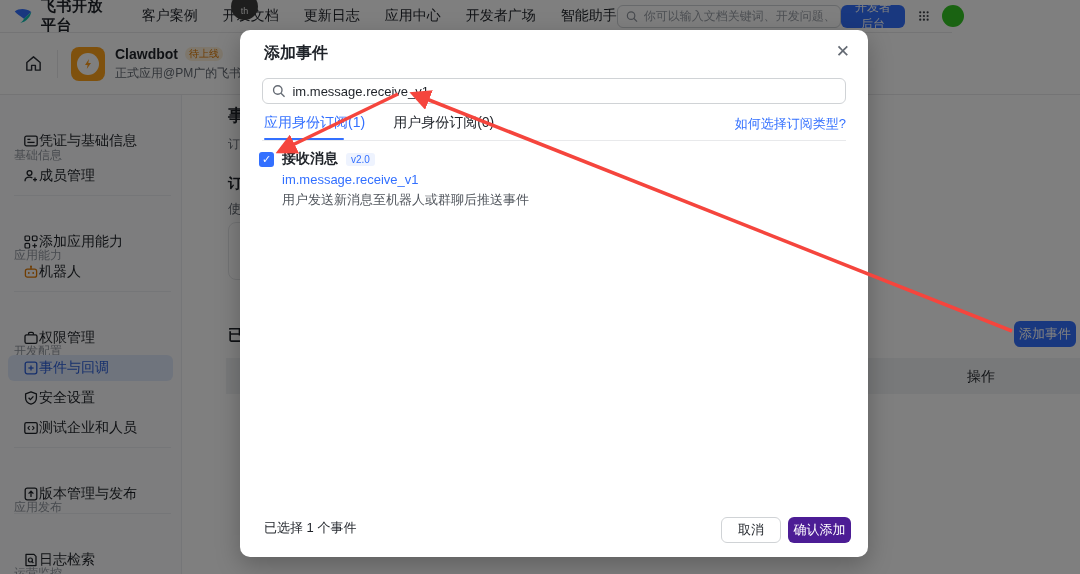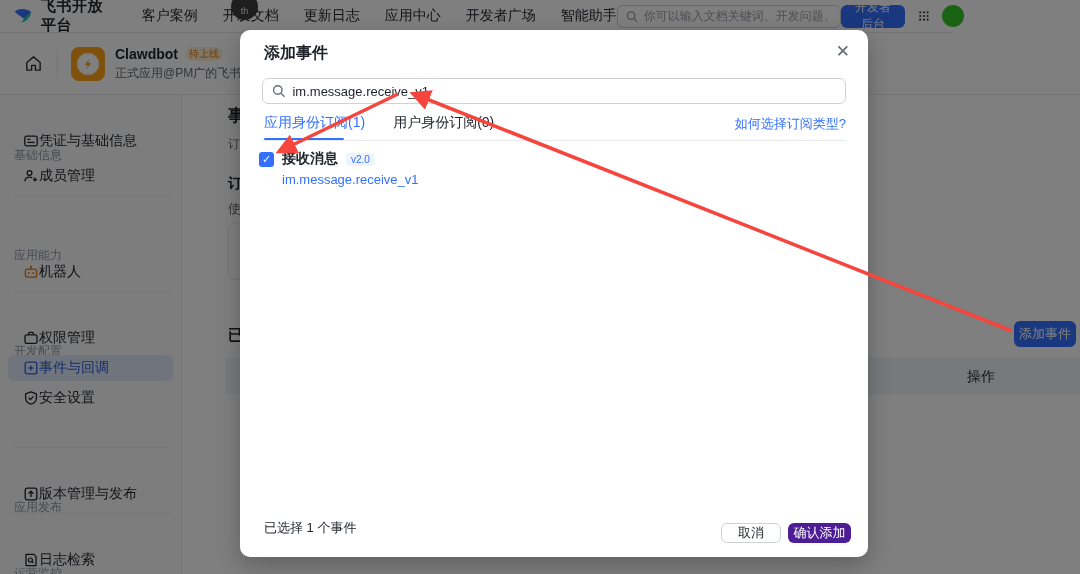--- a/index.html
+++ b/index.html
@@ -88,21 +88,21 @@
   .m-help { position:absolute; right:22px; top:85px; font-size:13px; color:#3370ff; cursor:pointer; }
   .m-event { position:absolute; left:19px; top:120px; }
   .m-ev-row1 { display:flex; align-items:center; gap:8px; }
   .m-check { width:15px; height:15px; background:#3370ff; border-radius:3px; color:#fff; font-size:11px;
              display:flex; align-items:center; justify-content:center; cursor:pointer; }
   .m-ev-name { font-size:14px; font-weight:bold; }
   .m-ev-badge { font-size:10px; color:#3370ff; background:#eef3fe; padding:1px 5px; border-radius:3px; }
   .m-ev-key { margin-left:23px; margin-top:4px; font-size:13px; color:#3370ff; cursor:pointer; }
   .m-ev-desc { margin-left:23px; margin-top:4px; font-size:13px; color:#51565d; }
   .m-selcount { position:absolute; left:24px; bottom:20px; font-size:13px; }
-  .m-btn { position:absolute; bottom:14px; height:20px; border-radius:6px; font-size:13px;
+  .m-btn { position:absolute; bottom:14px; height:26px; border-radius:6px; font-size:13px;
            display:flex; align-items:center; justify-content:center; cursor:pointer; font-family:inherit; }
   .m-cancel { right:87px; width:60px; background:#fff; border:1px solid #d0d3d6; color:#1f2329; }
   .m-confirm { right:17px; width:63px; background:#4c1d95; border:none; color:#fff; }
   
   .anno-svg { position:absolute; inset:0; z-index:30; pointer-events:none; }
   .anno-tip { position:absolute; left:437px; top:79px; z-index:30; color:#f5453d; font-weight:bold;
               font-size:15px; pointer-events:none; }
 </style>
 </head>
 <body>
@@ -187,20 +187,30 @@
         <path d="M2 13.2 C2 10.6, 4 9.2, 6.5 9.2 C7.6 9.2, 8.6 9.5, 9.4 10" fill="none" stroke="currentColor" stroke-width="1.3"></path>
         <line x1="12" y1="9.6" x2="12" y2="13.6" stroke="currentColor" stroke-width="1.3"></line>
         <line x1="10" y1="11.6" x2="14" y2="11.6" stroke="currentColor" stroke-width="1.3"></line>
       </svg>
       <span>成员管理</span>
     </div>
 
     <div class="s-div" style="top:100px"></div>
     <div class="sec-h" style="top:110px">应用能力</div>
 
+    <div class="s-item" style="top:134px">
+      <svg width="16" height="16" viewBox="0 0 16 16">
+        <rect x="2" y="2" width="4.6" height="4.6" rx="1" fill="none" stroke="currentColor" stroke-width="1.2"></rect>
+        <rect x="9.4" y="2" width="4.6" height="4.6" rx="1" fill="none" stroke="currentColor" stroke-width="1.2"></rect>
+        <rect x="2" y="9.4" width="4.6" height="4.6" rx="1" fill="none" stroke="currentColor" stroke-width="1.2"></rect>
+        <line x1="11.7" y1="9.4" x2="11.7" y2="14" stroke="currentColor" stroke-width="1.2"></line>
+        <line x1="9.4" y1="11.7" x2="14" y2="11.7" stroke="currentColor" stroke-width="1.2"></line>
+      </svg>
+      <span>添加应用能力</span>
+    </div>
     <div class="s-item" style="top:164px">
       <span class="icon-orange" style="display:flex">
         <svg width="16" height="16" viewBox="0 0 16 16">
           <rect x="2.4" y="5.2" width="11.2" height="8" rx="2" fill="none" stroke="currentColor" stroke-width="1.3"></rect>
           <line x1="8" y1="2.6" x2="8" y2="5.2" stroke="currentColor" stroke-width="1.3"></line>
           <circle cx="8" cy="2.4" r="1" fill="currentColor"></circle>
           <circle cx="5.8" cy="9" r="0.9" fill="currentColor"></circle>
           <circle cx="10.2" cy="9" r="0.9" fill="currentColor"></circle>
         </svg>
       </span>
@@ -225,20 +235,27 @@
       </svg>
       <span>事件与回调</span>
     </div>
     <div class="s-item" style="top:290px">
       <svg width="16" height="16" viewBox="0 0 16 16">
         <path d="M8 1.8 L13.4 3.8 V8 C13.4 11.2, 11 13.4, 8 14.2 C5 13.4, 2.6 11.2, 2.6 8 V3.8 Z" fill="none" stroke="currentColor" stroke-width="1.3" stroke-linejoin="round"></path>
         <path d="M5.6 7.8 L7.4 9.6 L10.4 6.4" fill="none" stroke="currentColor" stroke-width="1.3"></path>
       </svg>
       <span>安全设置</span>
     </div>
+    <div class="s-item" style="top:320px">
+      <svg width="16" height="16" viewBox="0 0 16 16">
+        <rect x="1.8" y="2.6" width="12.4" height="10.8" rx="1.6" fill="none" stroke="currentColor" stroke-width="1.3"></rect>
+        <path d="M6.6 6 L5 8 L6.6 10 M9.4 6 L11 8 L9.4 10" fill="none" stroke="currentColor" stroke-width="1.2"></path>
+      </svg>
+      <span>测试企业和人员</span>
+    </div>
 
     <div class="s-div" style="top:352px"></div>
     <div class="sec-h" style="top:362px">应用发布</div>
 
     <div class="s-item" style="top:386px">
       <svg width="16" height="16" viewBox="0 0 16 16">
         <rect x="2.2" y="2.2" width="11.6" height="11.6" rx="2" fill="none" stroke="currentColor" stroke-width="1.3"></rect>
         <path d="M8 11 V5.4 M5.6 7.6 L8 5.2 L10.4 7.6" fill="none" stroke="currentColor" stroke-width="1.3"></path>
       </svg>
       <span>版本管理与发布</span>
@@ -290,20 +307,21 @@
     <div class="m-tabline"></div>
     <div class="m-underline"></div>
 
     <div class="m-event">
       <div class="m-ev-row1">
         <div class="m-check">✓</div>
         <span class="m-ev-name">接收消息</span>
         <span class="m-ev-badge">v2.0</span>
       </div>
       <div class="m-ev-key">im.message.receive_v1</div>
+      <div class="m-ev-desc">用户发送新消息至机器人或群聊后推送事件</div>
     </div>
 
     <div class="m-selcount">已选择 1 个事件</div>
     <button class="m-btn m-cancel">取消</button>
     <button class="m-btn m-confirm">确认添加</button>
   </div>
 
   <svg class="anno-svg" width="1080" height="574" viewBox="0 0 1080 574">
     <defs>
       <marker id="ah" markerWidth="6" markerHeight="6" refX="4.6" refY="3" orient="auto">

